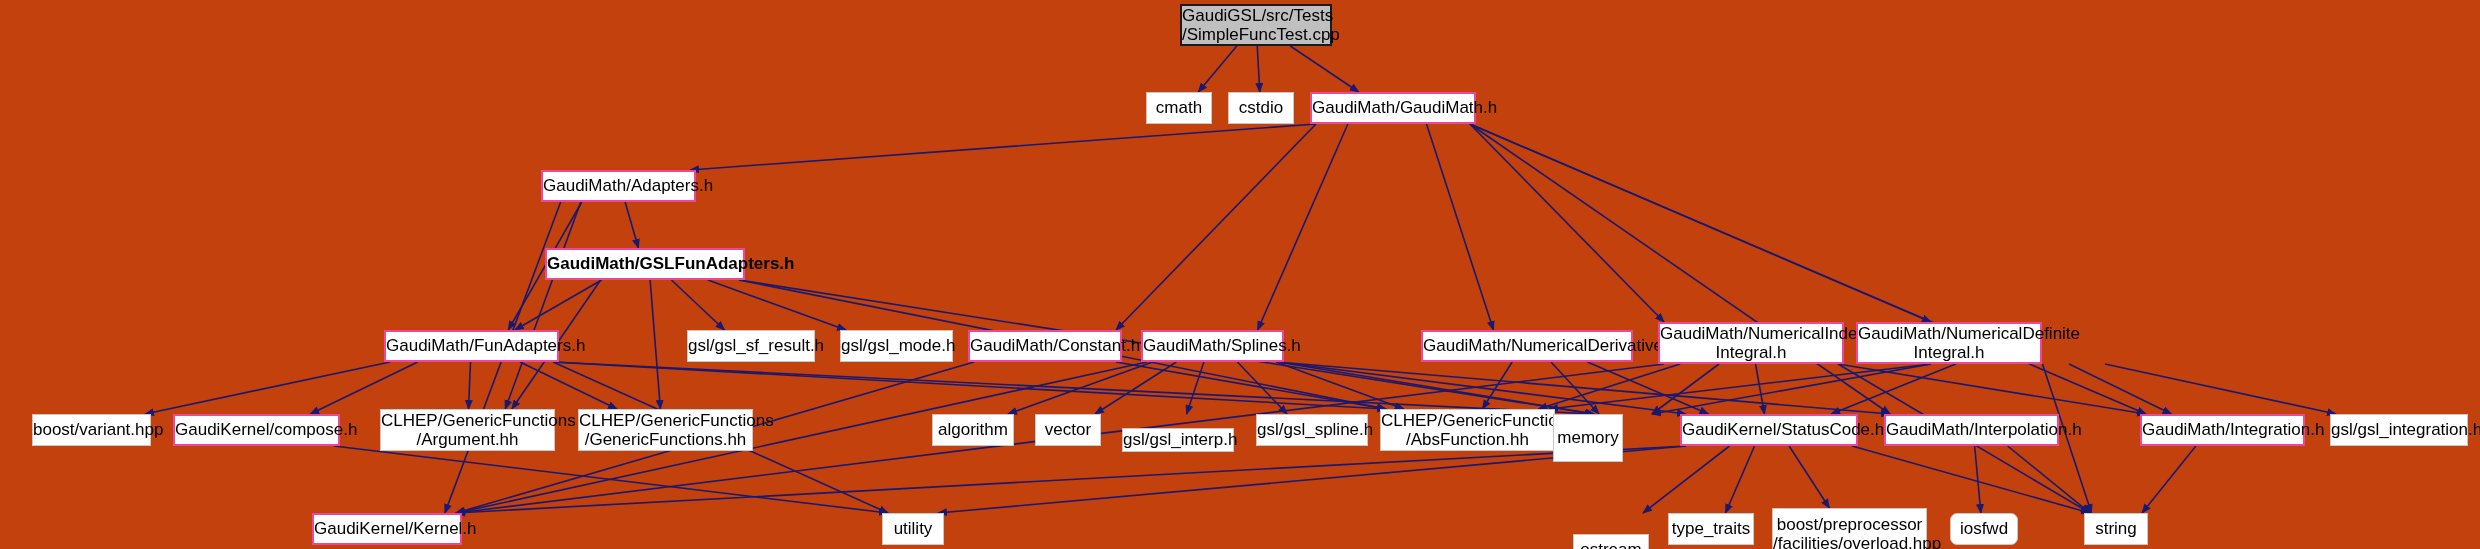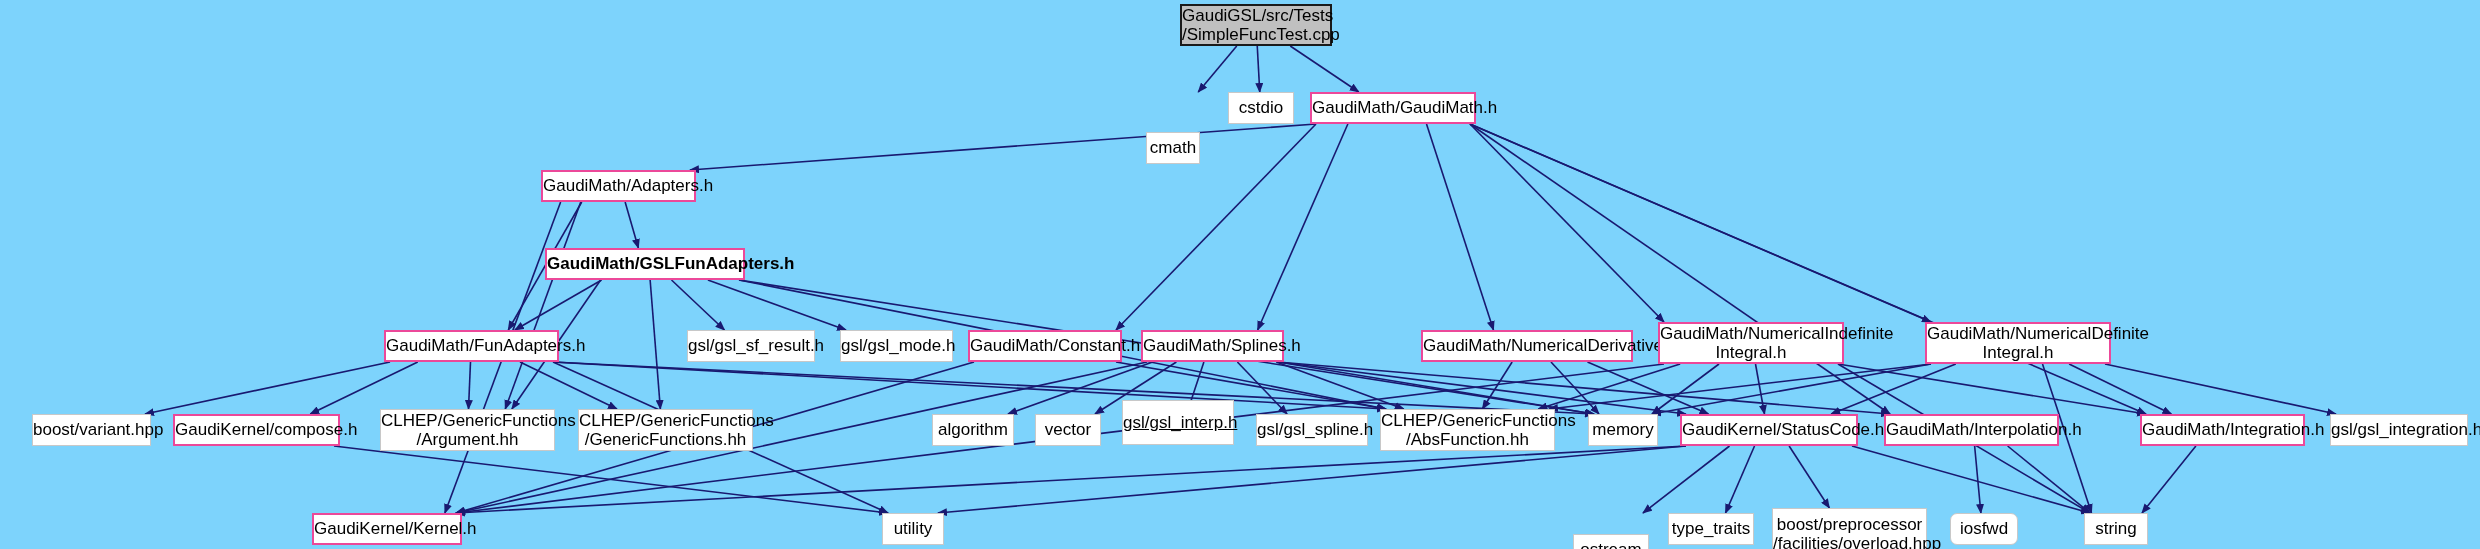--- a/index.html
+++ b/index.html
@@ -1,16 +1,16 @@
 <!DOCTYPE html>
 <html><head>
 <meta charset="utf-8">
 <style>
   html,body{margin:0;padding:0;background:#ffffff;}
-  #graph-root{position:relative;width:2480px;height:549px;background:#7dd3fc;
+  #graph-root{position:relative;width:2480px;height:549px;background:#c2410c;
     font-family:"Liberation Sans","DejaVu Sans",sans-serif;overflow:hidden;}
   svg#edges{position:absolute;left:0;top:0;width:2480px;height:549px;}
   .node{position:absolute;box-sizing:border-box;display:flex;align-items:center;
     justify-content:center;text-align:center;line-height:1.12;color:#000;
     background:#ffffff;border:1px solid #c8c8c8;font-size:17px;white-space:pre;}
   .node.strong{border:2px solid #ec4899;justify-content:center;}
   .node.root{background:#c0c0c0;border:2px solid #1a1a1a;}
   .node span{display:block;width:100%;}
 </style>
 </head>
@@ -87,48 +87,48 @@
         <path d="M1686,446 Q1071,479.5 456,513" fill="none" stroke="#191970" stroke-width="1.6" marker-end="url(#arrow)"></path>
         <path d="M1686,446 Q1312,479.5 938,513" fill="none" stroke="#191970" stroke-width="1.6" marker-end="url(#arrow)"></path>
         <path d="M1974.625,446 Q1977.75,479.5 1980.875,513" fill="none" stroke="#191970" stroke-width="1.6" marker-end="url(#arrow)"></path>
         <path d="M2007.625,446 Q2048.8125,479.5 2090,513" fill="none" stroke="#191970" stroke-width="1.6" marker-end="url(#arrow)"></path>
         <path d="M2195.875,446 Q2168.9375,479.5 2142,513" fill="none" stroke="#191970" stroke-width="1.6" marker-end="url(#arrow)"></path>
       </g>
   </svg>
   <div id="node-layer">
       <div class="node root" style="left: 1180px; top: 4px; width: 152px; height: 42px;"><span>GaudiGSL/src/Tests
 /SimpleFuncTest.cpp</span></div>
-      <div class="node" style="left: 1146px; top: 92px; width: 54px; height: 32px; margin-top: 40px;"><span>cmath</span></div>
+      <div class="node" style="left: 1146px; top: 92px; width: 66px; height: 32px;"><span>cmath</span></div>
       <div class="node" style="left: 1228px; top: 92px; width: 66px; height: 32px;"><span>cstdio</span></div>
       <div class="node strong" style="left: 1310px; top: 92px; width: 166px; height: 32px;"><span>GaudiMath/GaudiMath.h</span></div>
       <div class="node strong" style="left: 541px; top: 170px; width: 155px; height: 32px;"><span>GaudiMath/Adapters.h</span></div>
       <div class="node strong" style="left: 545px; top: 248px; width: 200px; height: 32px; font-weight: bold;"><span>GaudiMath/GSLFunAdapters.h</span></div>
       <div class="node strong" style="left: 384px; top: 330px; width: 175px; height: 32px;"><span>GaudiMath/FunAdapters.h</span></div>
       <div class="node" style="left: 687px; top: 330px; width: 128px; height: 32px;"><span>gsl/gsl_sf_result.h</span></div>
       <div class="node" style="left: 840px; top: 330px; width: 113px; height: 32px;"><span>gsl/gsl_mode.h</span></div>
       <div class="node strong" style="left: 968px; top: 330px; width: 154px; height: 32px;"><span>GaudiMath/Constant.h</span></div>
       <div class="node strong" style="left: 1141px; top: 330px; width: 143px; height: 32px;"><span>GaudiMath/Splines.h</span></div>
       <div class="node strong" style="left: 1421px; top: 330px; width: 212px; height: 32px;"><span>GaudiMath/NumericalDerivative.h</span></div>
       <div class="node strong" style="left: 1658px; top: 322px; width: 186px; height: 42px;"><span>GaudiMath/NumericalIndefinite
 Integral.h</span></div>
-      <div class="node strong" style="left: 1925px; top: 322px; width: 186px; height: 42px;"><span>GaudiMath/NumericalDefinite
+      <div class="node strong" style="left: 1856px; top: 322px; width: 186px; height: 42px;"><span>GaudiMath/NumericalDefinite
 Integral.h</span></div>
       <div class="node" style="left: 32px; top: 414px; width: 119px; height: 32px;"><span>boost/variant.hpp</span></div>
       <div class="node strong" style="left: 173px; top: 414px; width: 167px; height: 32px;"><span>GaudiKernel/compose.h</span></div>
       <div class="node" style="left: 380px; top: 409px; width: 175px; height: 42px;"><span>CLHEP/GenericFunctions
 /Argument.hh</span></div>
       <div class="node" style="left: 578px; top: 409px; width: 175px; height: 42px;"><span>CLHEP/GenericFunctions
 /GenericFunctions.hh</span></div>
       <div class="node" style="left: 932px; top: 414px; width: 82px; height: 32px;"><span>algorithm</span></div>
       <div class="node" style="left: 1035px; top: 414px; width: 66px; height: 32px;"><span>vector</span></div>
-      <div class="node" style="left: 1122px; top: 400px; width: 112px; height: 45px; text-decoration: underline;"><span>gsl/gsl_interp.h</span></div>
+      <div class="node" style="left: 1122px; top: 428px; width: 112px; height: 24px;"><span>gsl/gsl_interp.h</span></div>
       <div class="node" style="left: 1256px; top: 414px; width: 112px; height: 32px;"><span>gsl/gsl_spline.h</span></div>
       <div class="node" style="left: 1380px; top: 409px; width: 175px; height: 42px;"><span>CLHEP/GenericFunctions
 /AbsFunction.hh</span></div>
-      <div class="node" style="left: 1588px; top: 414px; width: 70px; height: 32px;"><span>memory</span></div>
+      <div class="node" style="left: 1553px; top: 414px; width: 70px; height: 48px;"><span>memory</span></div>
       <div class="node strong" style="left: 1680px; top: 414px; width: 178px; height: 32px;"><span>GaudiKernel/StatusCode.h</span></div>
       <div class="node strong" style="left: 1884px; top: 414px; width: 175px; height: 32px;"><span>GaudiMath/Interpolation.h</span></div>
       <div class="node strong" style="left: 2140px; top: 414px; width: 165px; height: 32px;"><span>GaudiMath/Integration.h</span></div>
       <div class="node" style="left: 2330px; top: 414px; width: 138px; height: 32px;"><span>gsl/gsl_integration.h</span></div>
       <div class="node strong" style="left: 312px; top: 513px; width: 150px; height: 32px;"><span>GaudiKernel/Kernel.h</span></div>
       <div class="node" style="left: 882px; top: 513px; width: 62px; height: 32px;"><span>utility</span></div>
       <div class="node" style="left: 1573px; top: 513px; width: 76px; height: 32px; margin-top: 21px;"><span>ostream</span></div>
       <div class="node" style="left: 1668px; top: 513px; width: 86px; height: 32px;"><span>type_traits</span></div>
       <div class="node" style="left: 1772px; top: 508px; width: 155px; height: 52px;"><span>boost/preprocessor
 /facilities/overload.hpp</span></div>

